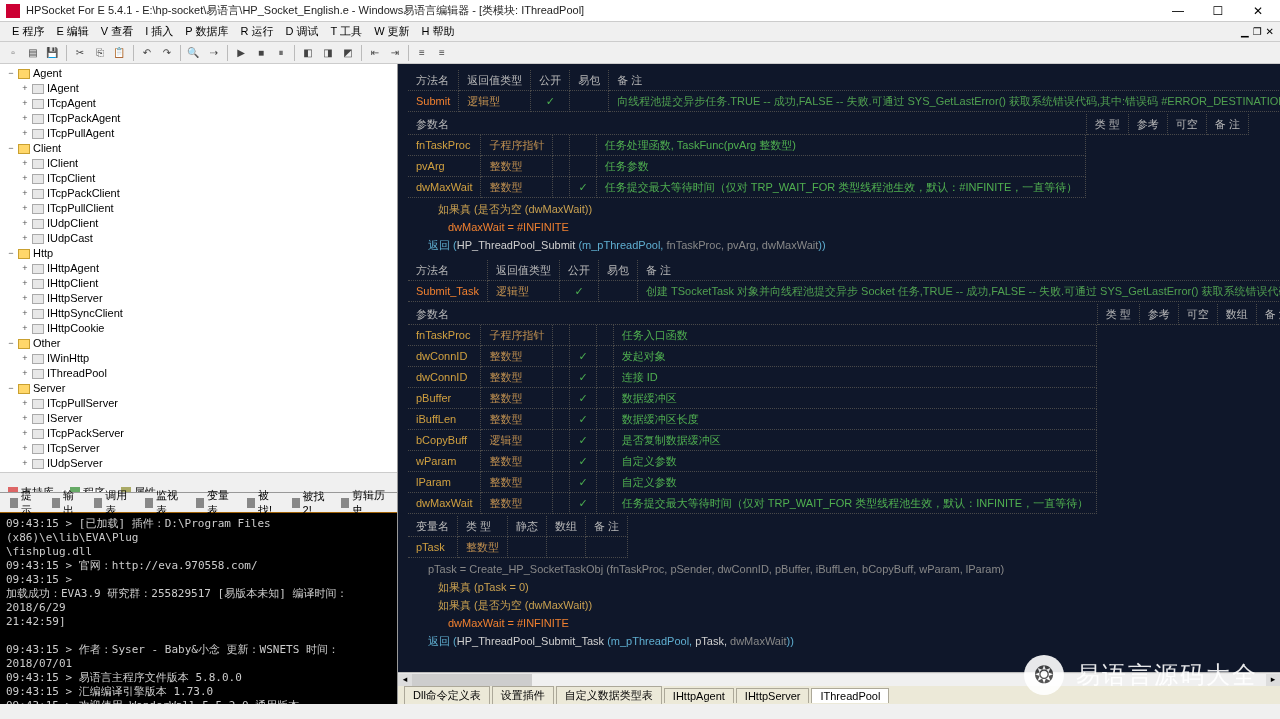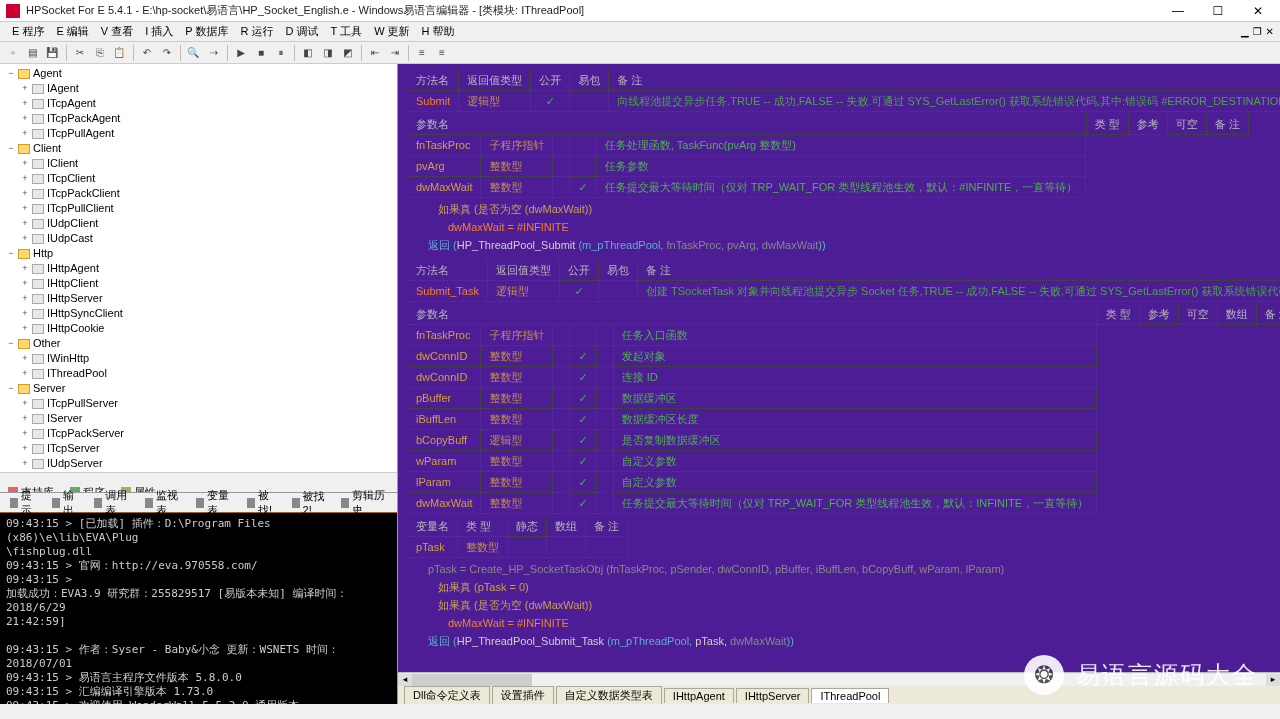--- a/index.html
+++ b/index.html
@@ -31,21 +31,21 @@
 .left-tabs { height: 20px; background: #f0f0f0; display: flex; border-top: 1px solid #ccc; }
 .left-tab { padding: 2px 8px; font-size: 11px; cursor: pointer; display: flex; align-items: center; gap: 3px; margin-top: 17px; }
 .left-tab.active { background: #fff; }
 .tab-icon { width: 10px; height: 10px; display: inline-block; }
 
 .output-panel { height: 212px; border-top: 1px solid #999; display: flex; flex-direction: column; }
 .output-tabs { height: 20px; background: #f0f0f0; display: flex; align-items: center; padding: 0 4px; gap: 2px; border-bottom: 1px solid #a16207; }
 .output-tab { padding: 2px 6px; font-size: 11px; cursor: pointer; display: flex; align-items: center; gap: 3px; }
 .output-text { flex: 1; background: #000; color: #ccc; font-family: "Consolas", monospace; font-size: 11px; padding: 4px 6px; overflow: auto; white-space: pre-wrap; line-height: 14px; }
 
-.code-panel { flex: 1; background: #4c1d95; display: flex; flex-direction: column; overflow: hidden; }
+.code-panel { flex: 1; background: #0f172a; display: flex; flex-direction: column; overflow: hidden; }
 .code-content { flex: 1; overflow: auto; font-family: "Consolas", "SimSun", monospace; font-size: 11px; color: #aaa; padding: 6px 10px; line-height: 18px; position: relative; }
 .code-tabs { height: 18px; background: #ece9d8; display: flex; align-items: center; padding: 0 6px; gap: 2px; font-size: 11px; }
 .code-tab { padding: 1px 8px; cursor: pointer; border: 1px solid #aca899; border-bottom: none; background: #ece9d8; }
 .code-tab.active { background: #fff; }
 
 .tbl { display: table; border-collapse: collapse; margin-bottom: 2px; }
 .row { display: table-row; }
 .cell { display: table-cell; padding: 1px 8px; border-bottom: 1px dotted #494949; border-right: 1px dotted #494949; vertical-align: middle; white-space: nowrap; }
 .cell.hdr { color: #b9b9b9; }
 .cell.nm { color: #f08030; }

